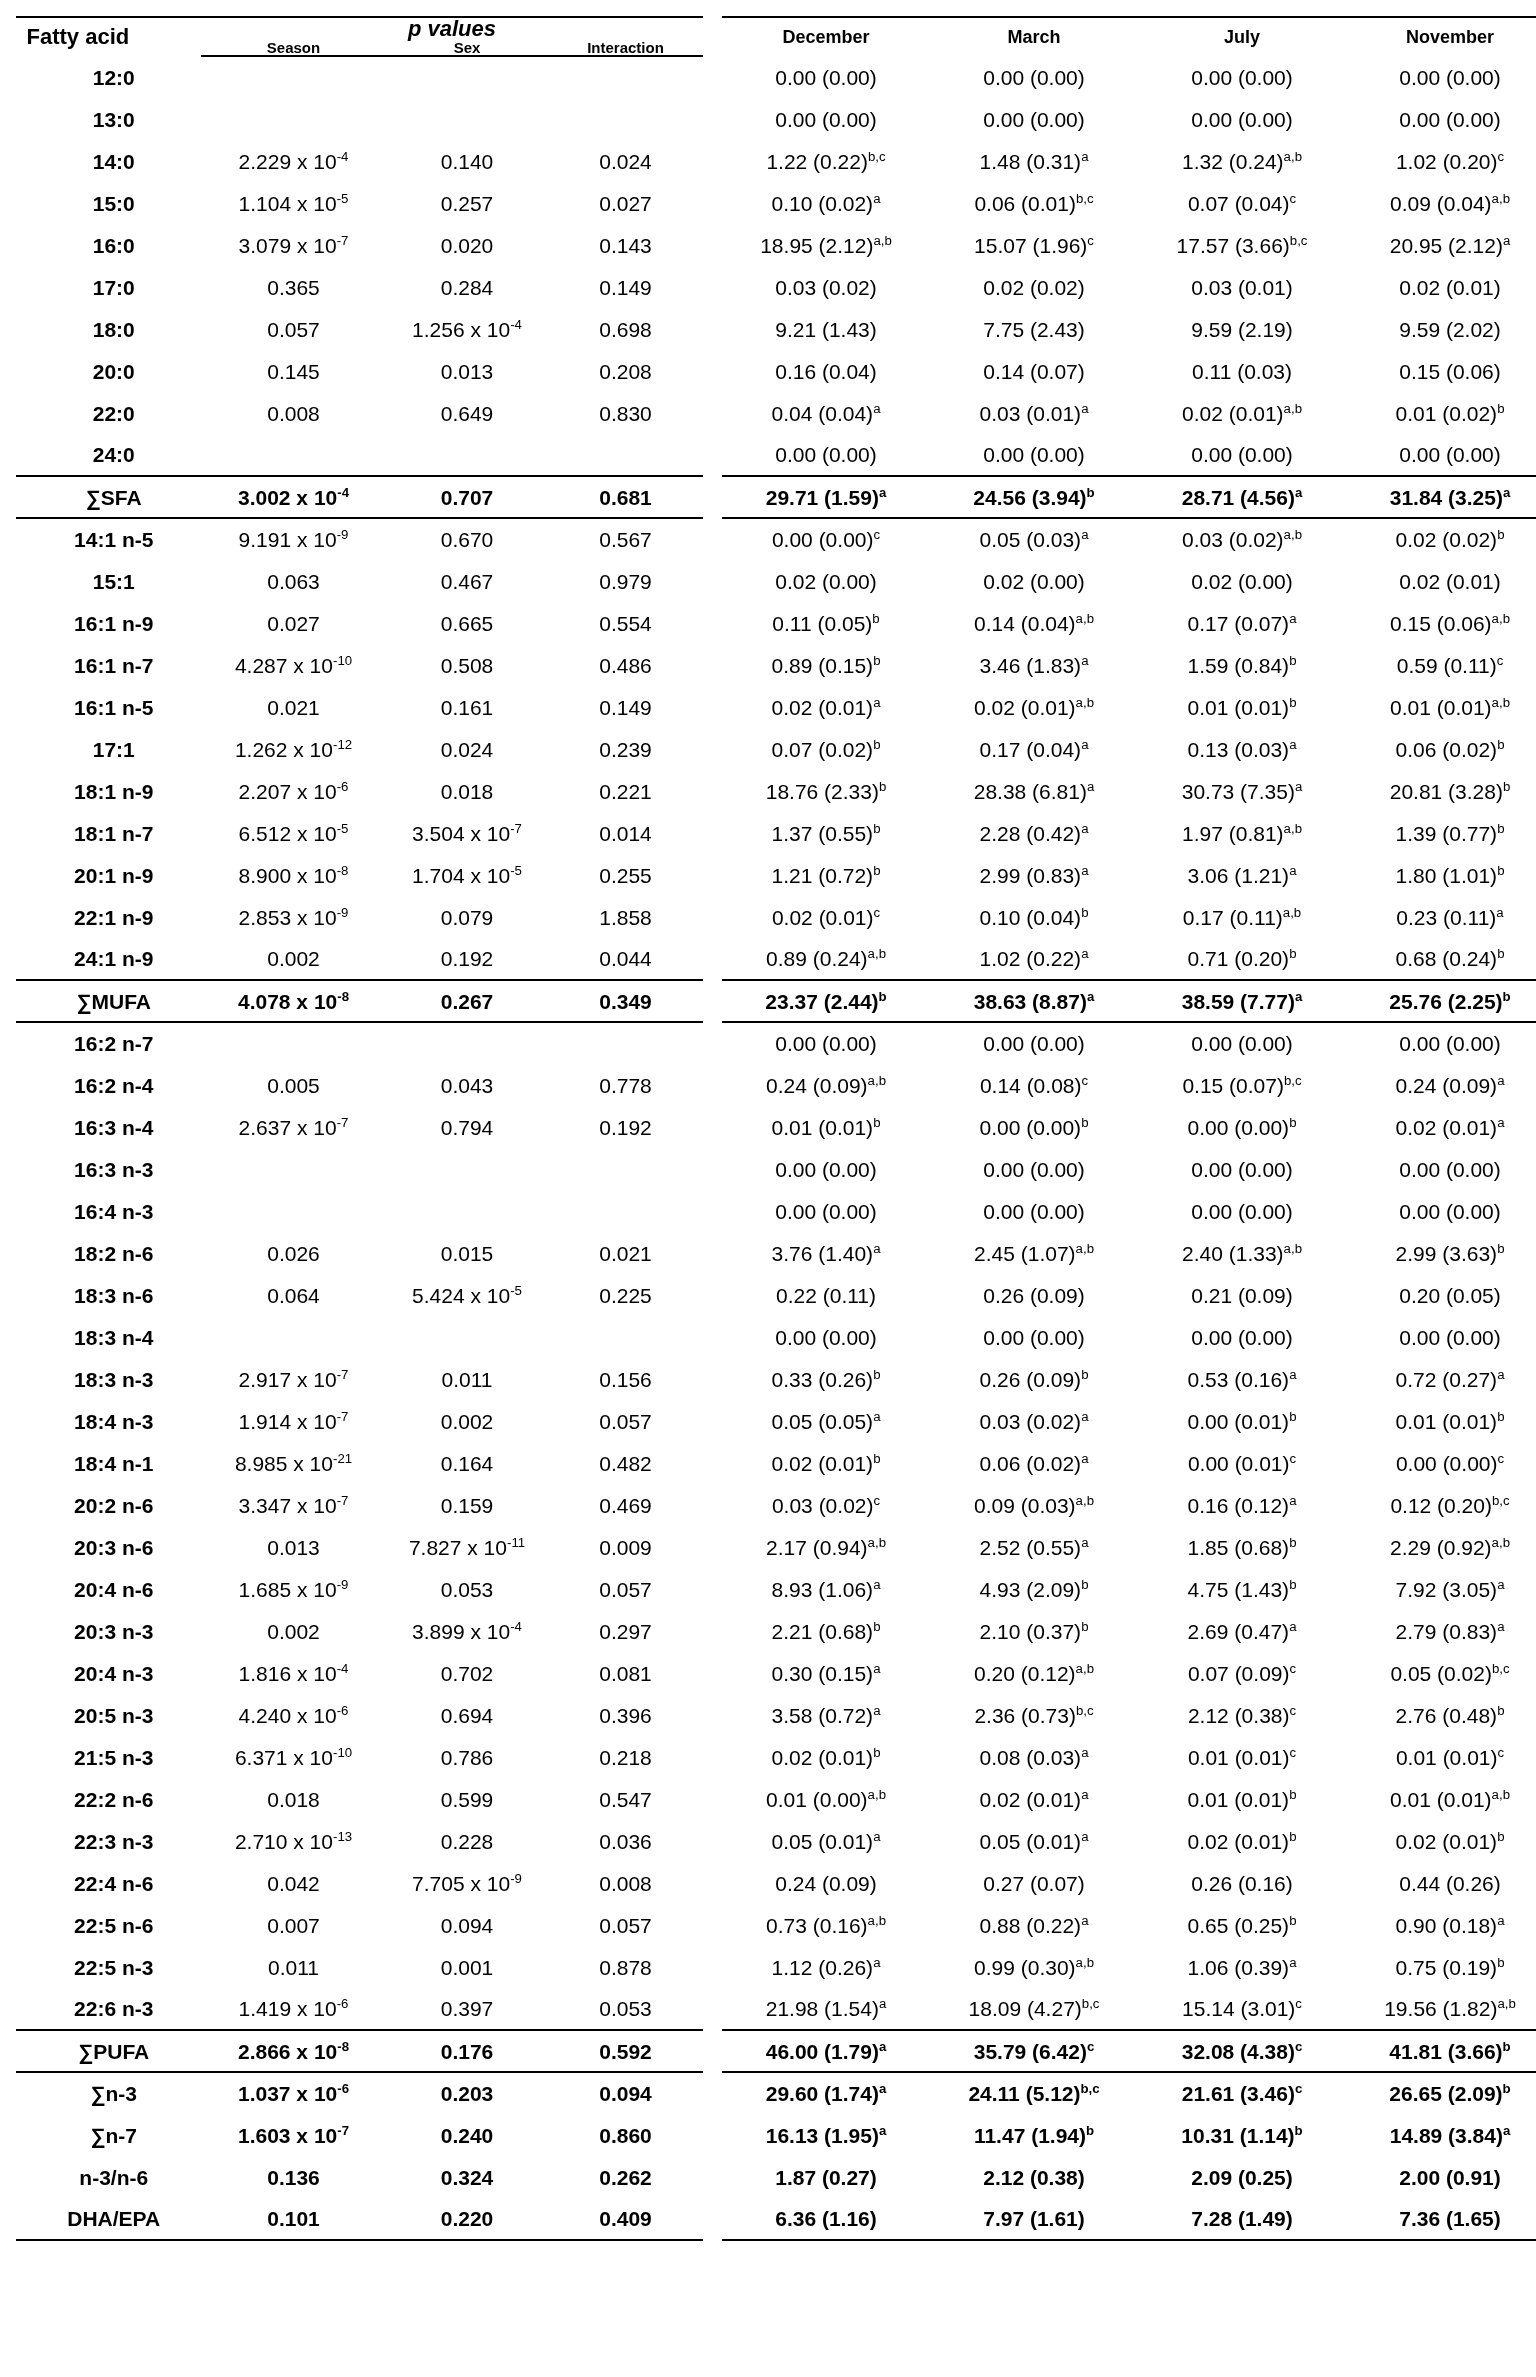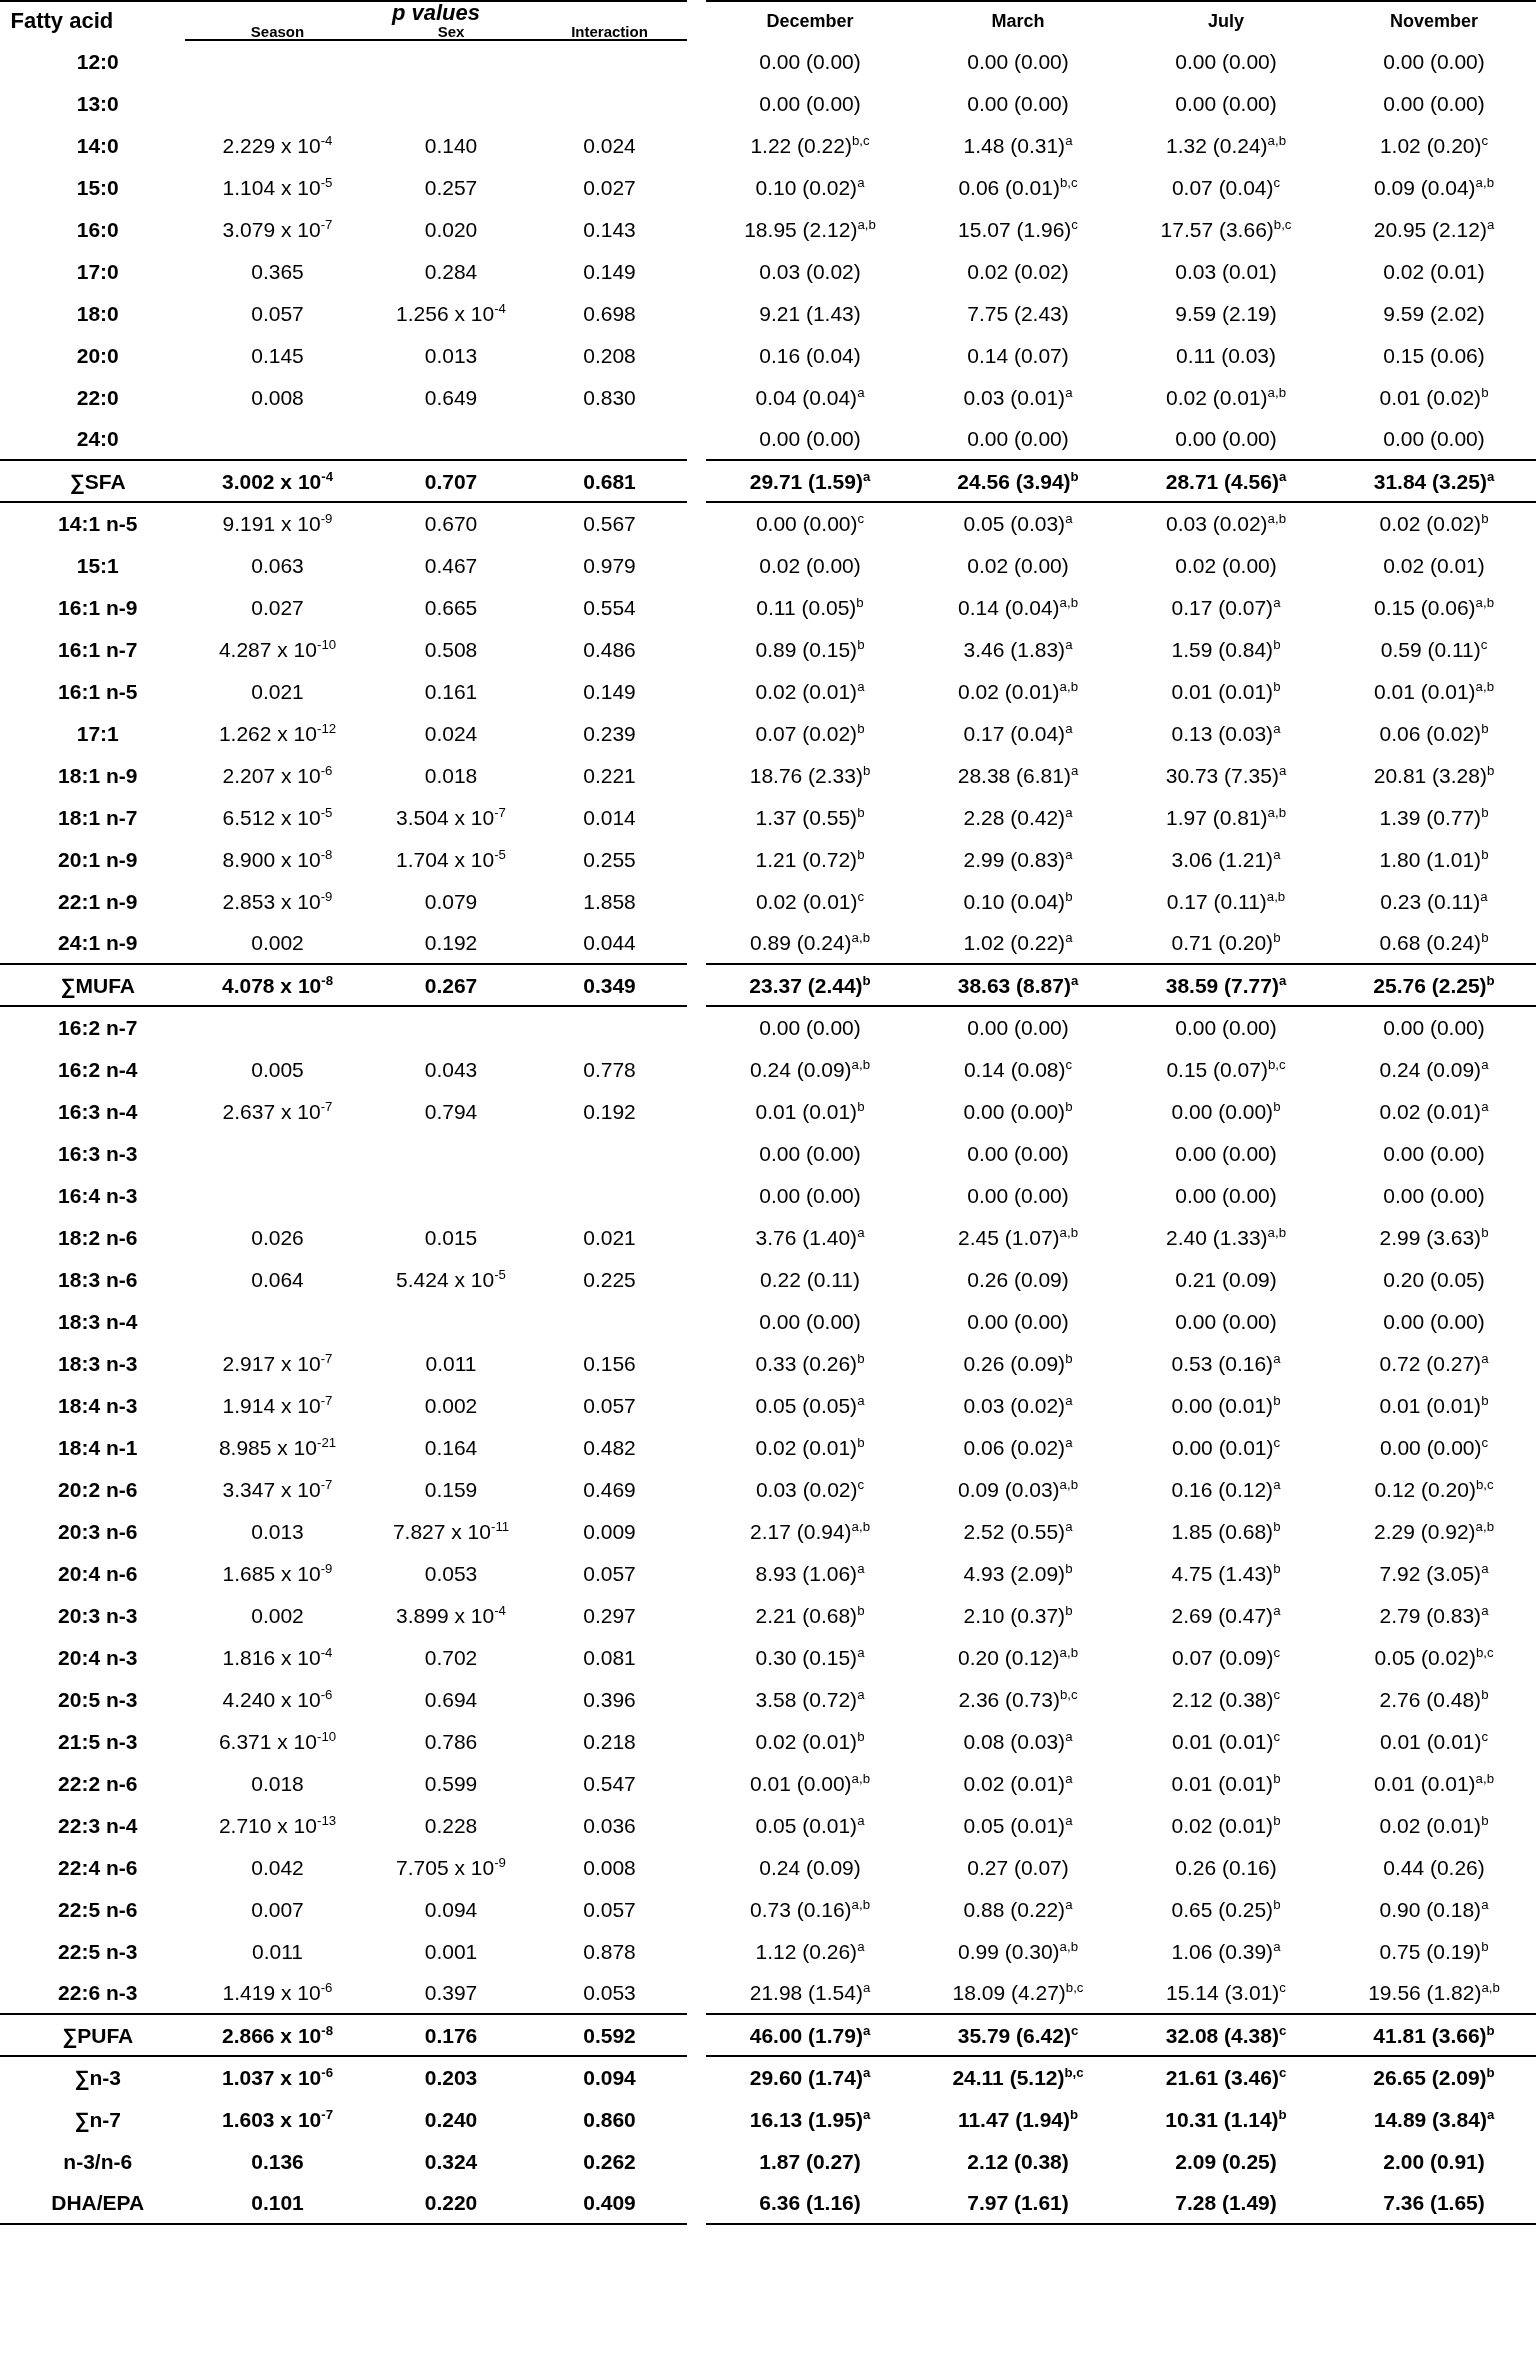--- a/index.html
+++ b/index.html
@@ -11,21 +11,21 @@
     width: 1537px;
     height: 2377px;
     font-family: "Liberation Sans", sans-serif;
     color: #000000;
     overflow: hidden;
   }
   #root {
     width: 1537px;
     height: 2329px;
     position: relative;
-    padding: 0;
+    padding: 16px;
   }
   table.fa-table {
     border-collapse: collapse;
     width: 1537px;
     table-layout: fixed;
   }
   col.c-name   { width: 185px; }
   col.c-season { width: 185px; }
   col.c-sex    { width: 162px; }
   col.c-inter  { width: 155px; }
@@ -569,21 +569,21 @@
           <td>0.018</td>
           <td>0.599</td>
           <td>0.547</td>
           <td class="gapcell"></td>
           <td>0.01 (0.00)<sup>a,b</sup></td>
           <td>0.02 (0.01)<sup>a</sup></td>
           <td>0.01 (0.01)<sup>b</sup></td>
           <td>0.01 (0.01)<sup>a,b</sup></td>
         </tr>
         <tr class="data-row">
-          <td class="name">22:3 n-4</td>
+          <td class="name">22:3 n-3</td>
           <td>2.710 x 10<sup>-13</sup></td>
           <td>0.228</td>
           <td>0.036</td>
           <td class="gapcell"></td>
           <td>0.05 (0.01)<sup>a</sup></td>
           <td>0.05 (0.01)<sup>a</sup></td>
           <td>0.02 (0.01)<sup>b</sup></td>
           <td>0.02 (0.01)<sup>b</sup></td>
         </tr>
         <tr class="data-row">

